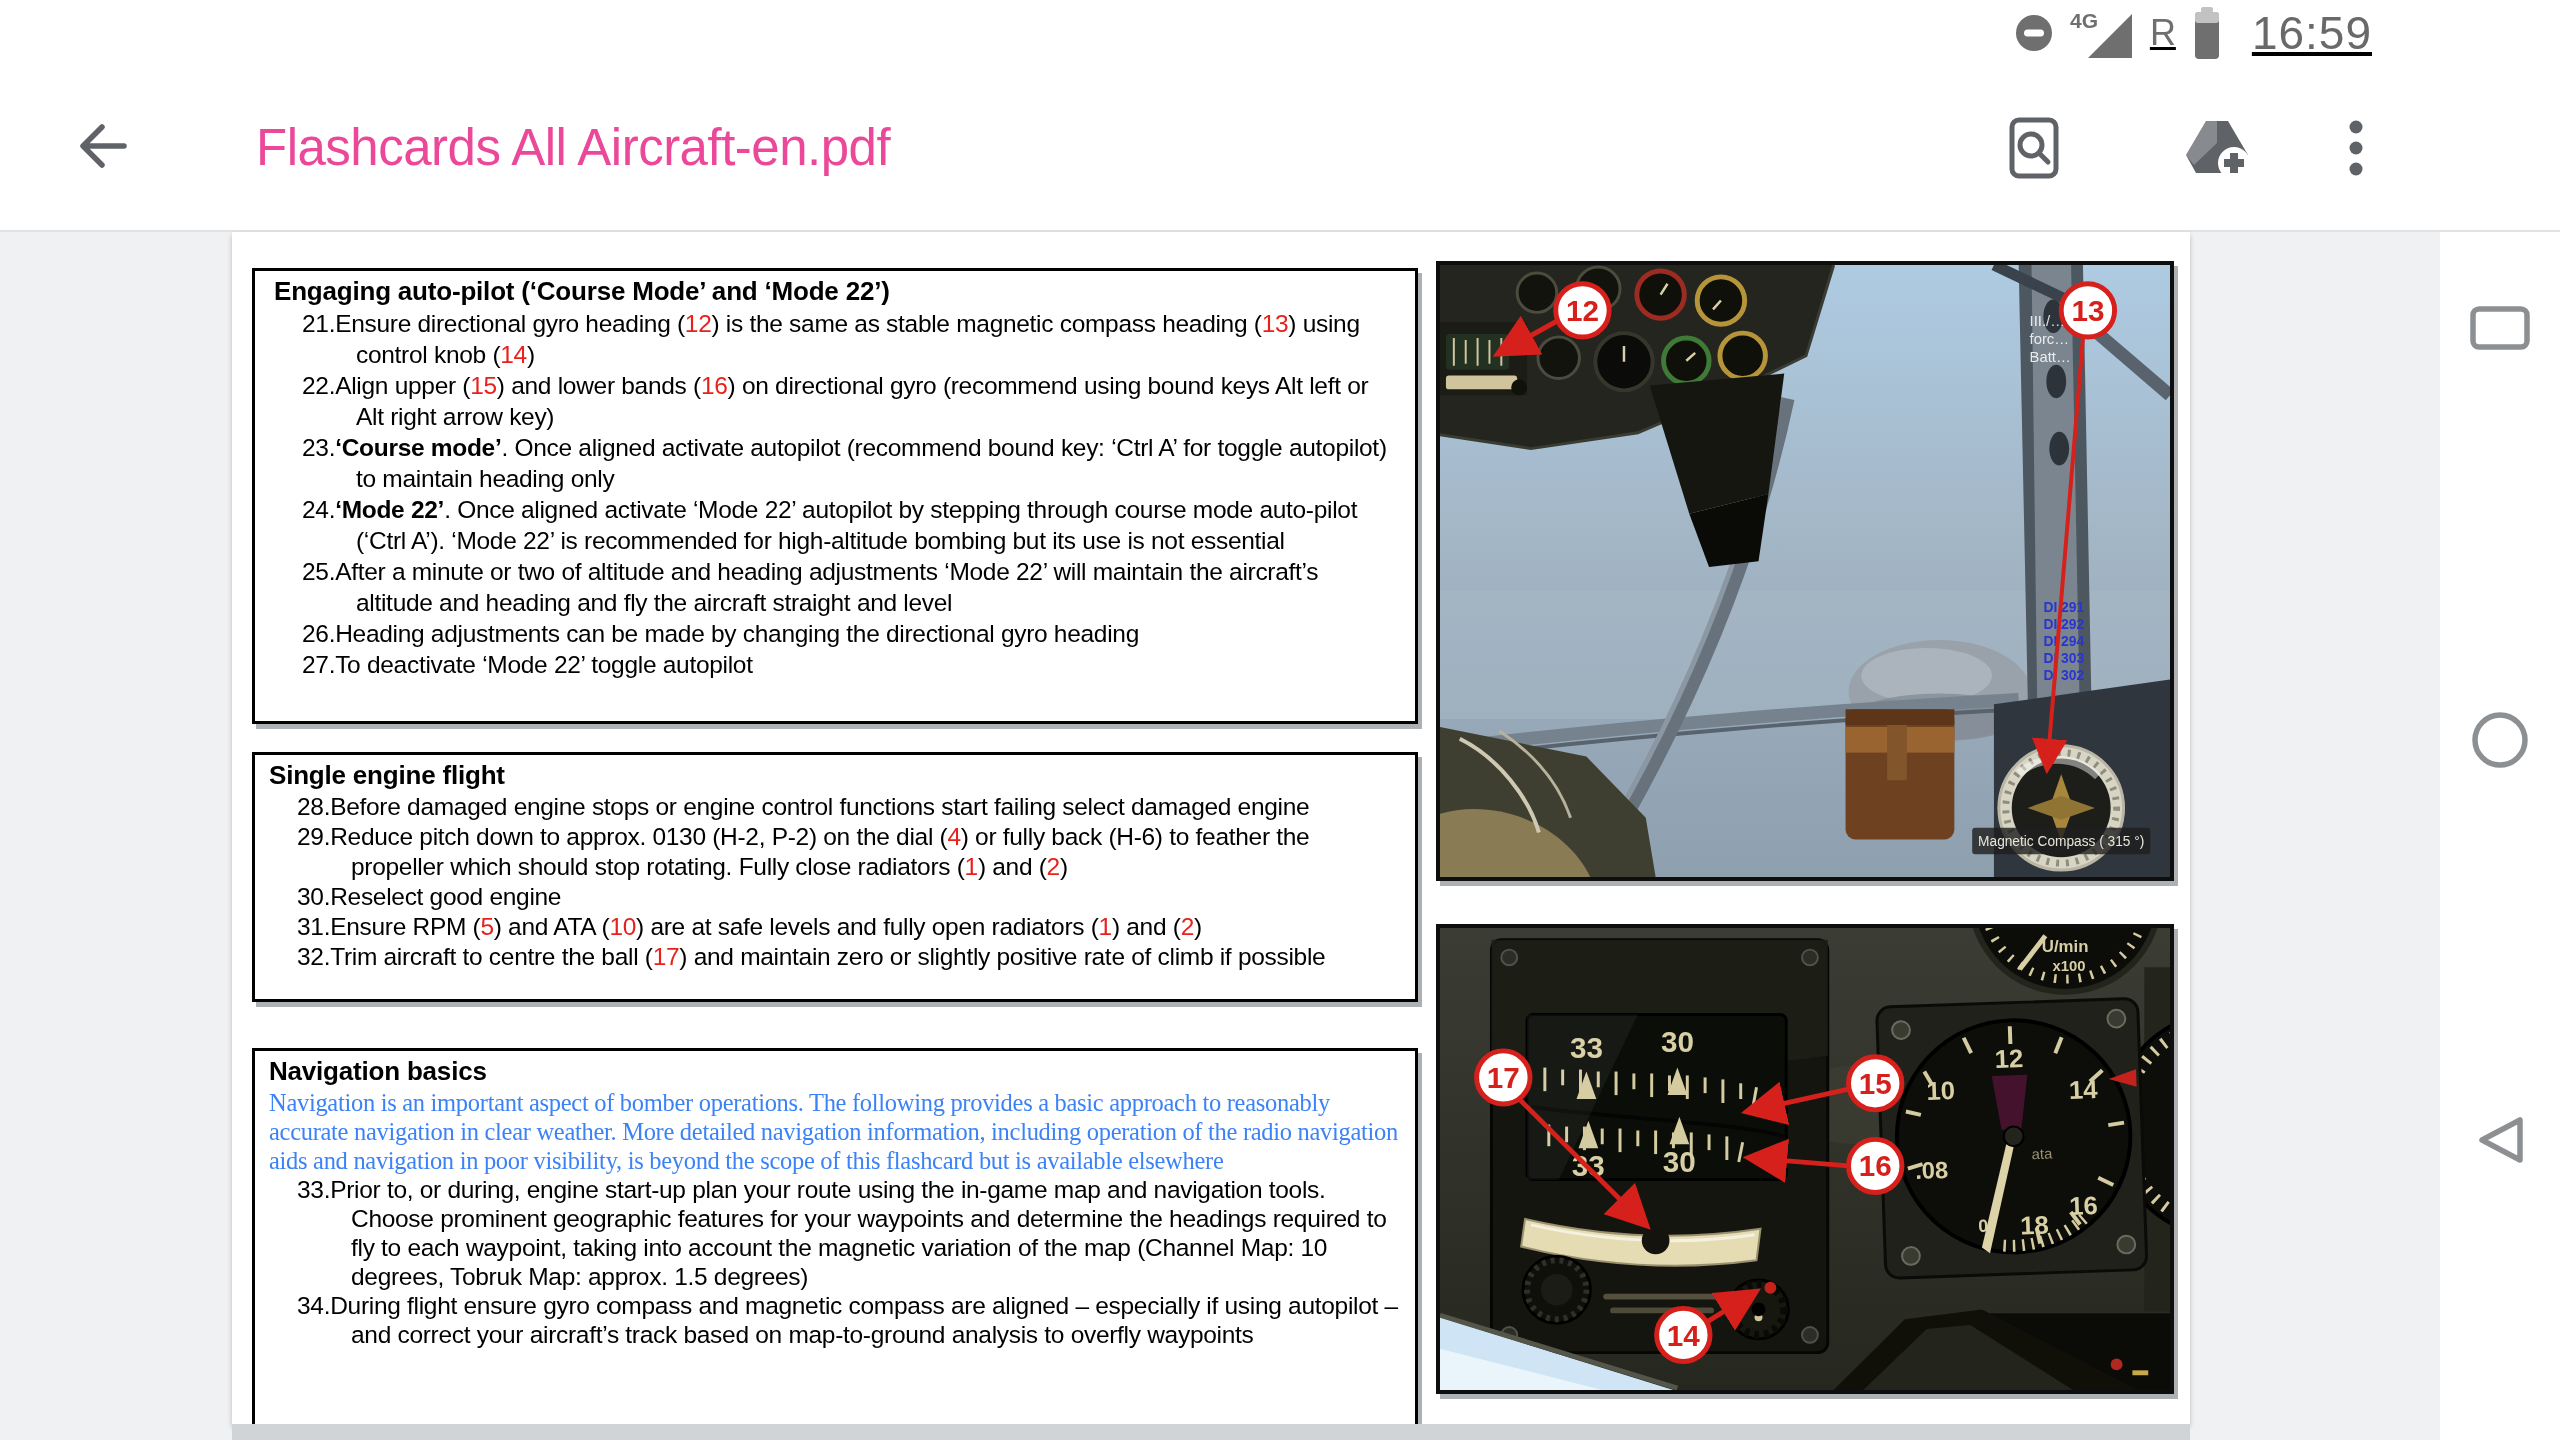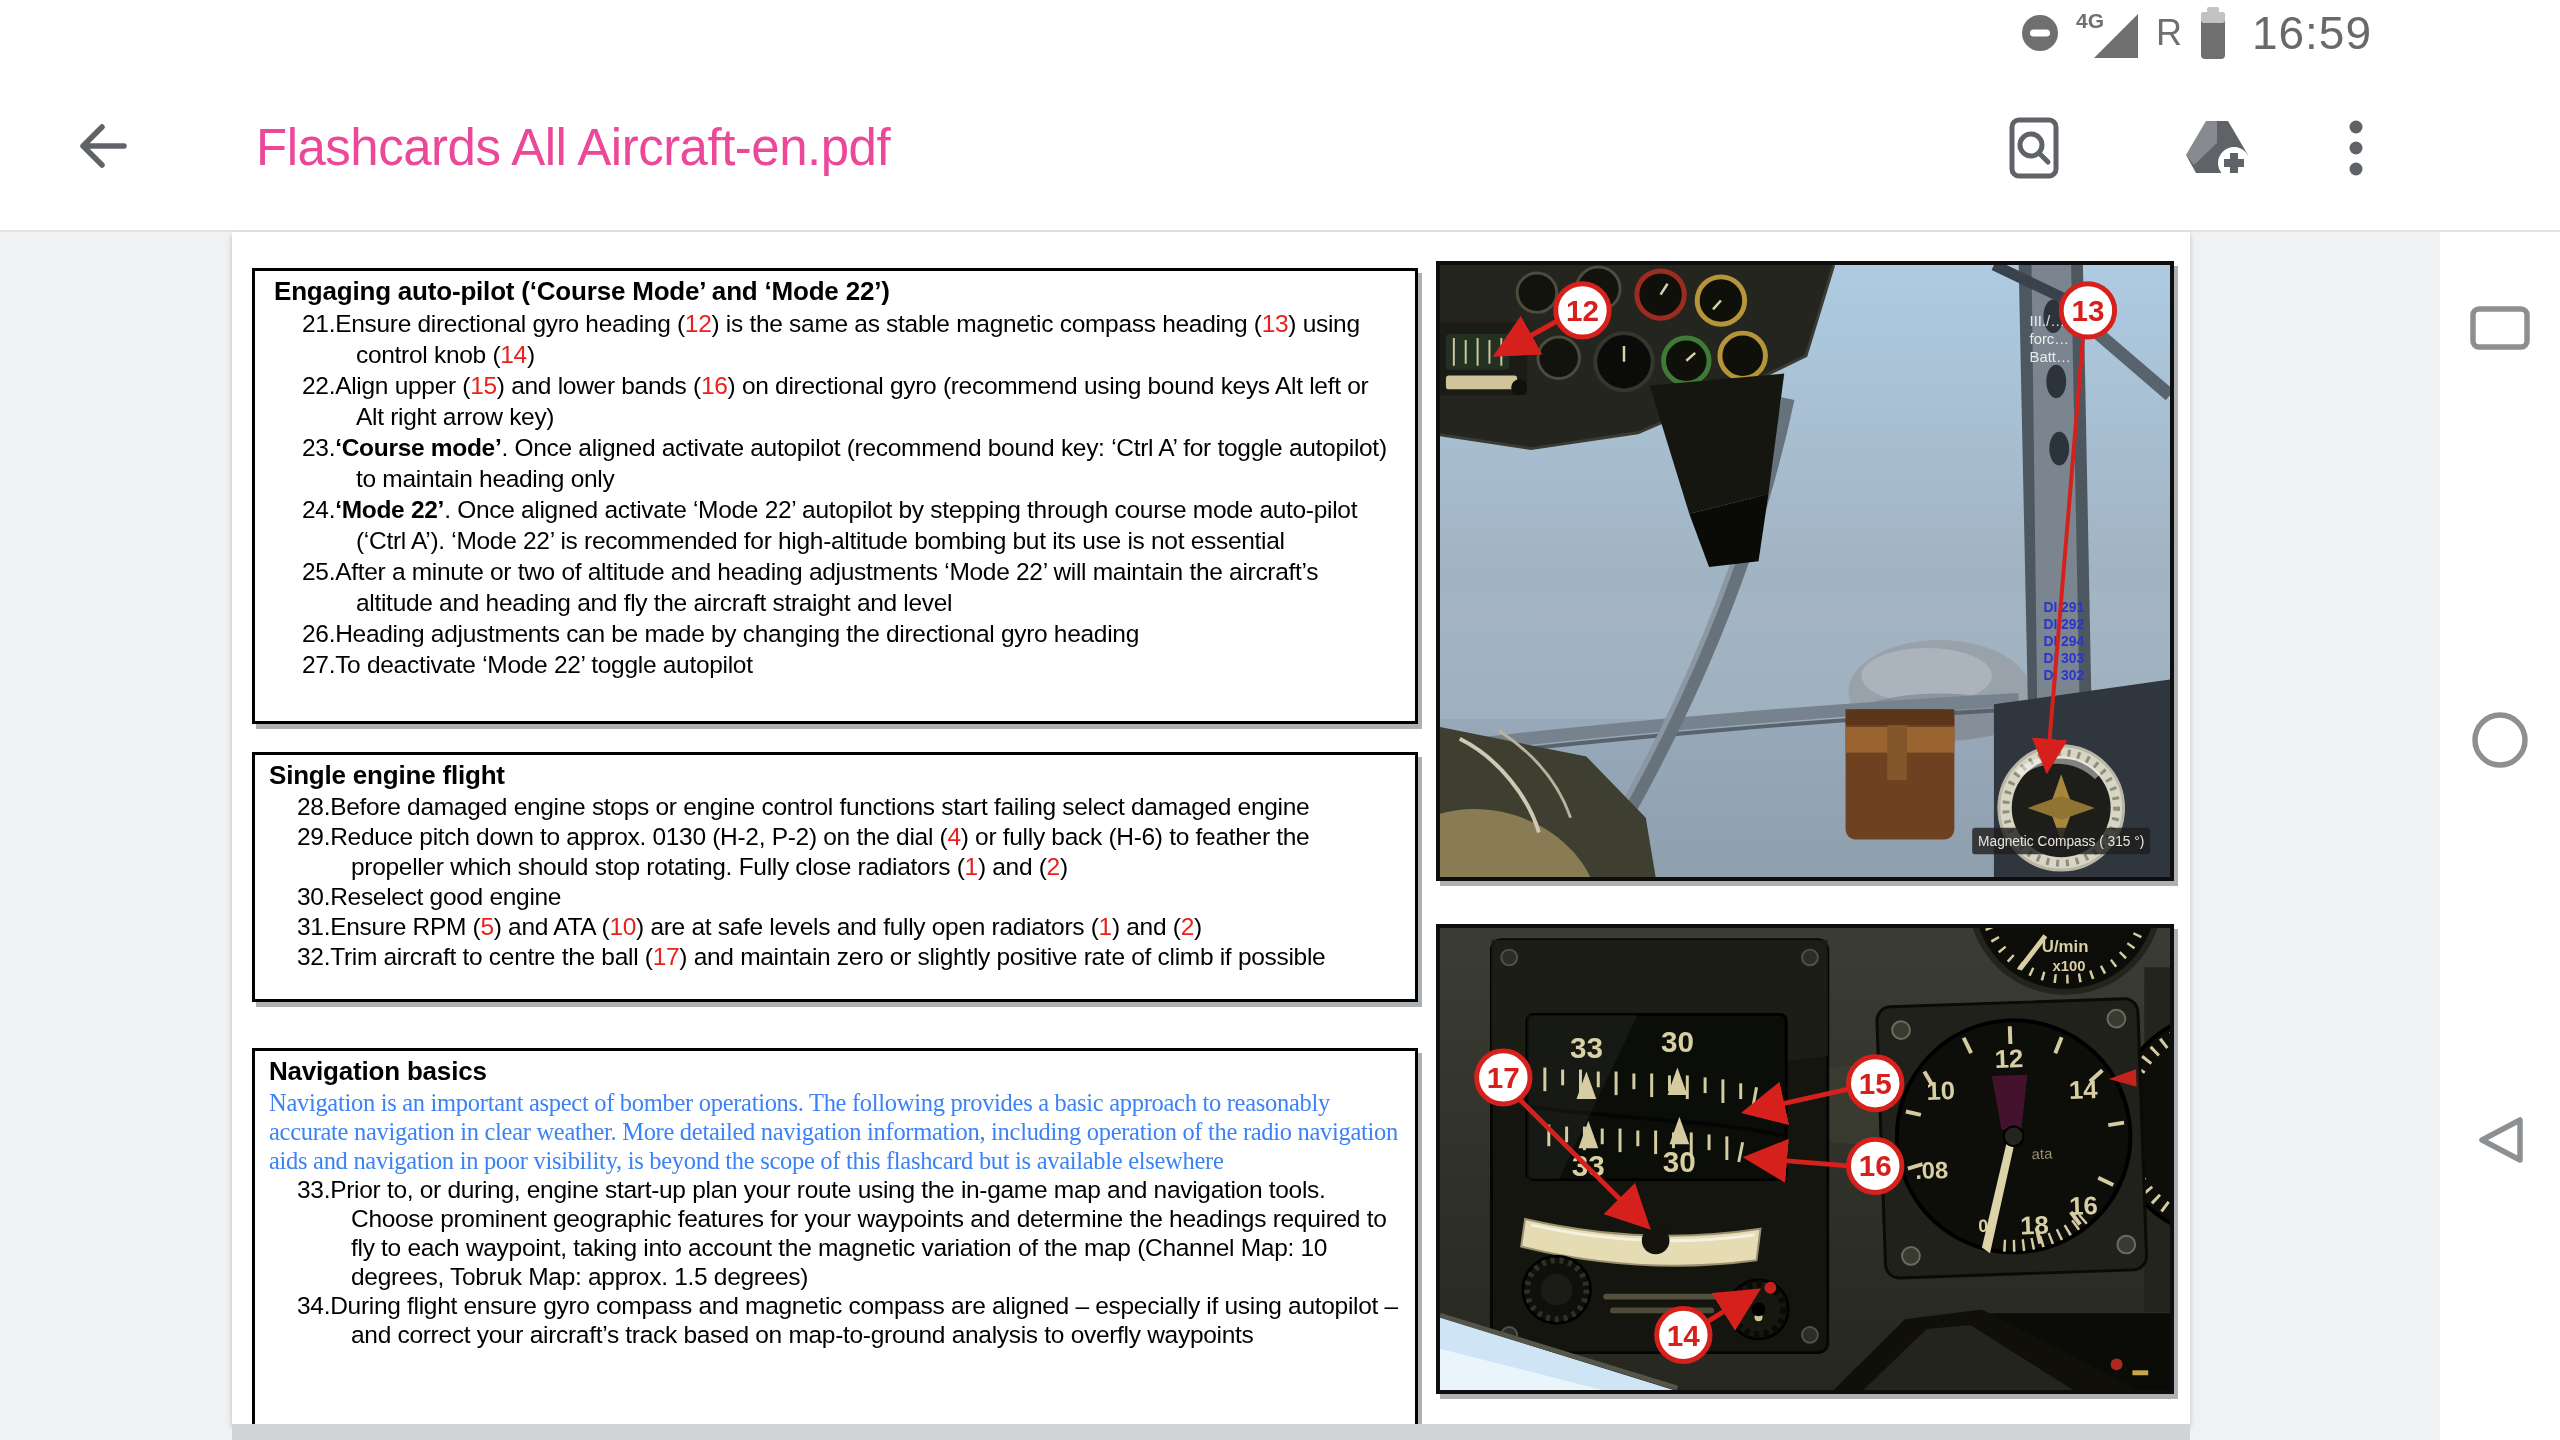--- a/index.html
+++ b/index.html
@@ -2,22 +2,22 @@
 <html><head>
 <meta charset="utf-8">
 <style>
   html,body{margin:0;padding:0;}
   body{width:2560px;height:1440px;overflow:hidden;background:#ffffff;
        font-family:"Liberation Sans",sans-serif;position:relative;}
   .screen{position:absolute;inset:0;}
 
   
   .statusbar{position:absolute;top:0;left:0;right:0;height:64px;background:#fff;}
-  .status-right{position:absolute;right:188px;top:6px;height:54px;display:flex;align-items:center;gap:16px;}
-  .st-time{font-size:46px;color:#696969;letter-spacing:1px;margin-left:8px;}
+  .status-right{position:absolute;right:188px;top:6px;height:54px;display:flex;align-items:center;gap:16px;text-decoration:underline;}
+  .st-time{font-size:46px;color:#696969;letter-spacing:1px;margin-left:14px;}
   .st-r{font-size:36px;color:#6f6f6f;font-weight:500;}
 
   
   .toolbar{position:absolute;top:64px;left:0;right:0;height:166px;background:#fff;}
   .back-btn{position:absolute;left:72px;top:52px;width:60px;height:60px;cursor:pointer;}
   .doc-title{position:absolute;left:256px;top:0;height:166px;display:flex;align-items:center;
              font-size:51px;color:#ec4899;letter-spacing:-0.5px;white-space:nowrap;}
   .tb-act{position:absolute;top:50px;width:68px;height:68px;display:flex;align-items:center;justify-content:center;cursor:pointer;}
   .act-search{left:2000px;} .act-drive{left:2182px;} .act-more{left:2322px;}
   .tb-divider{position:absolute;top:230px;left:0;right:0;height:2px;background:#e0e2e4;}

